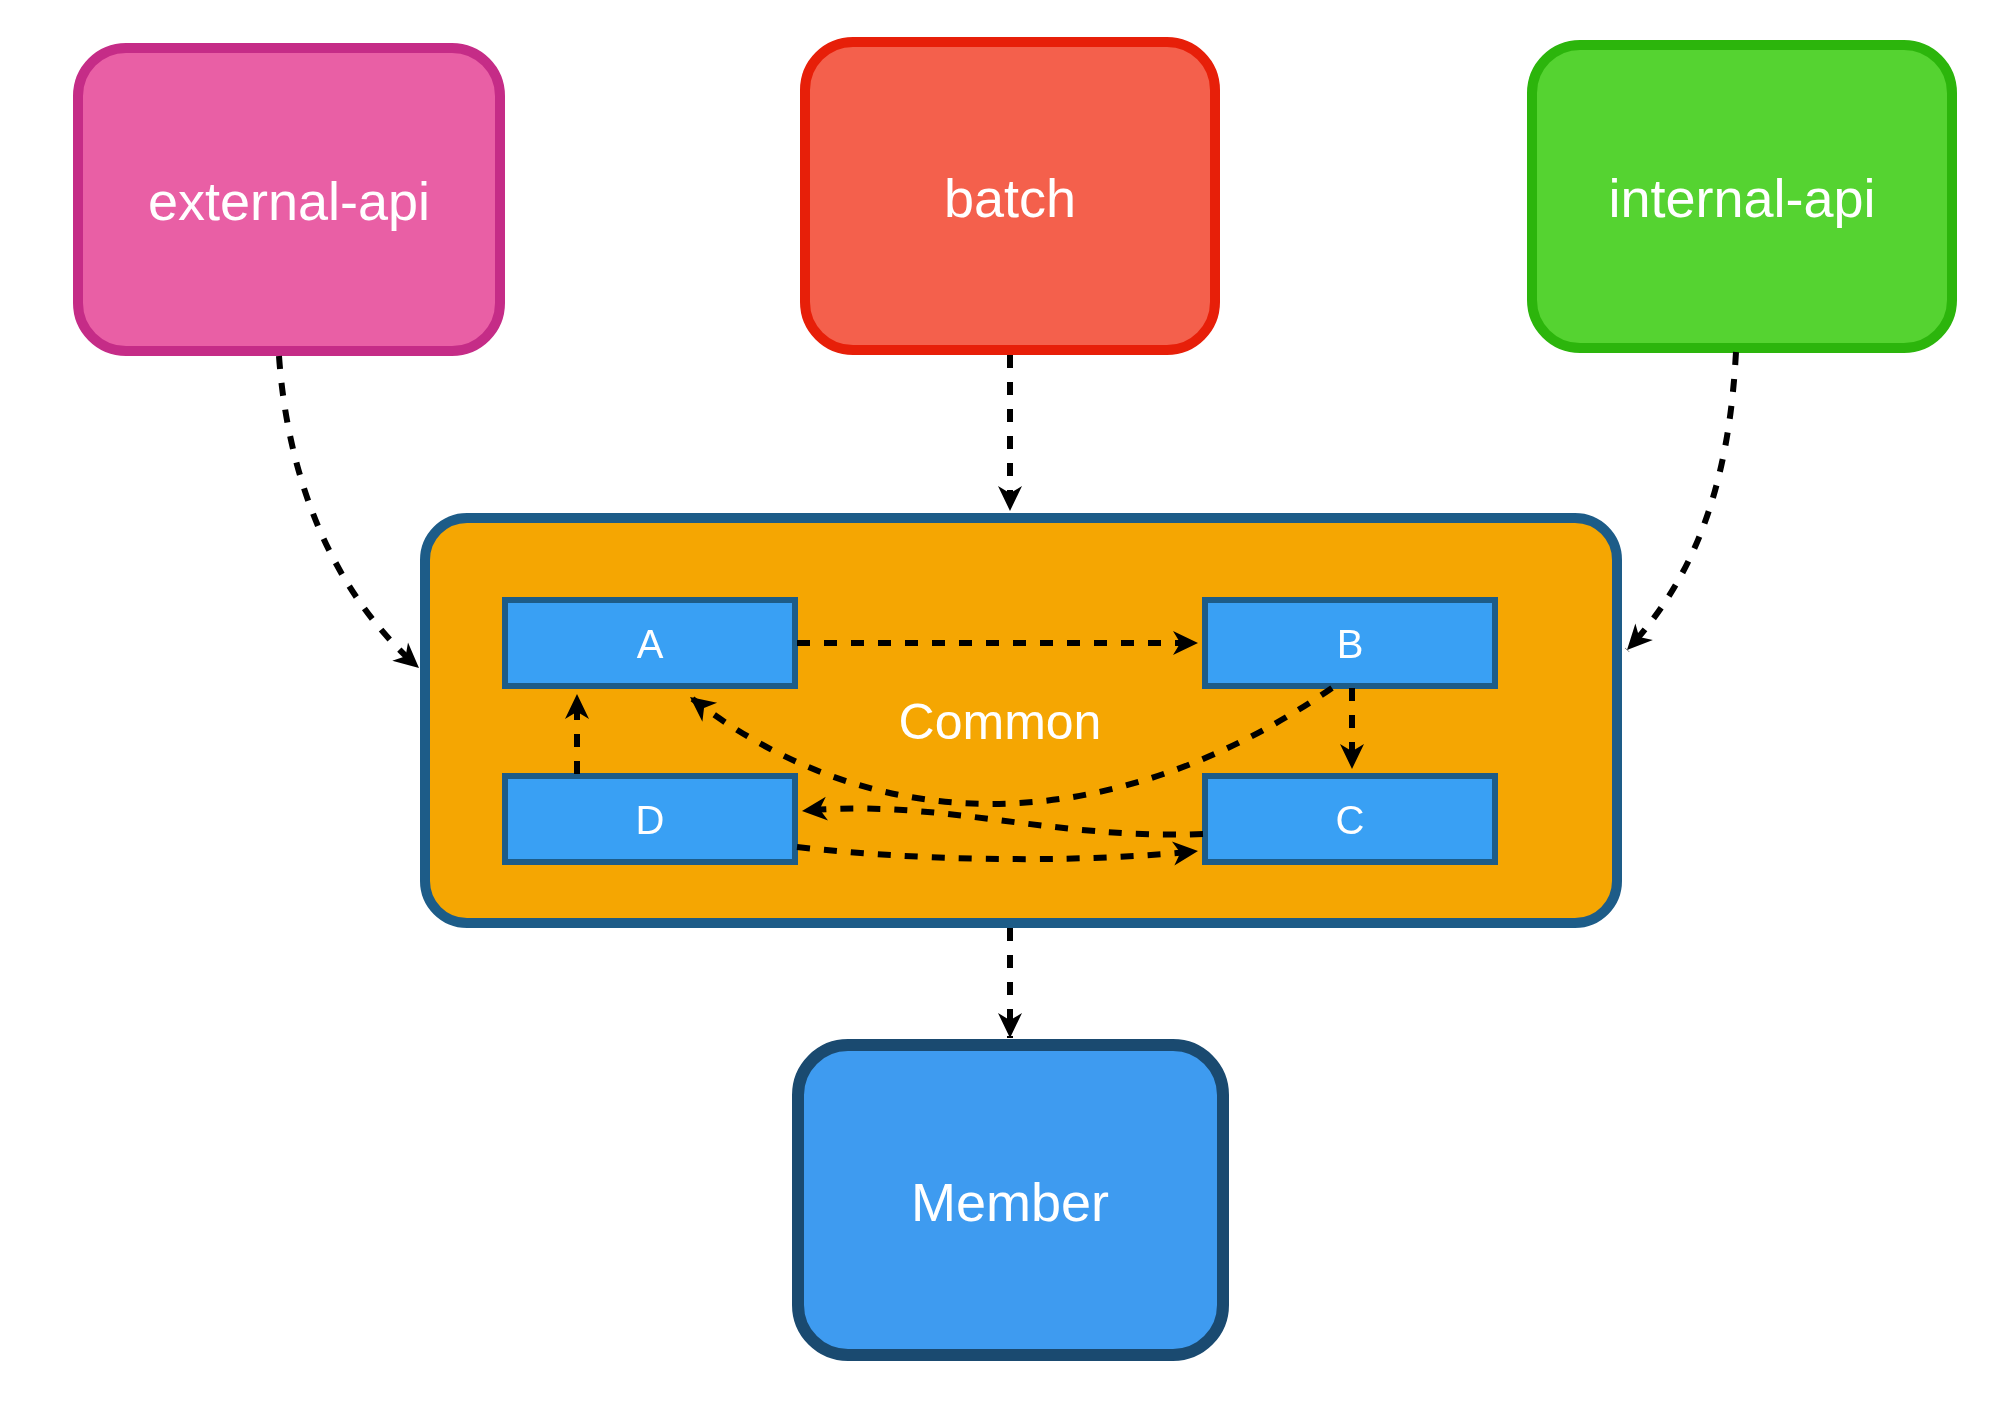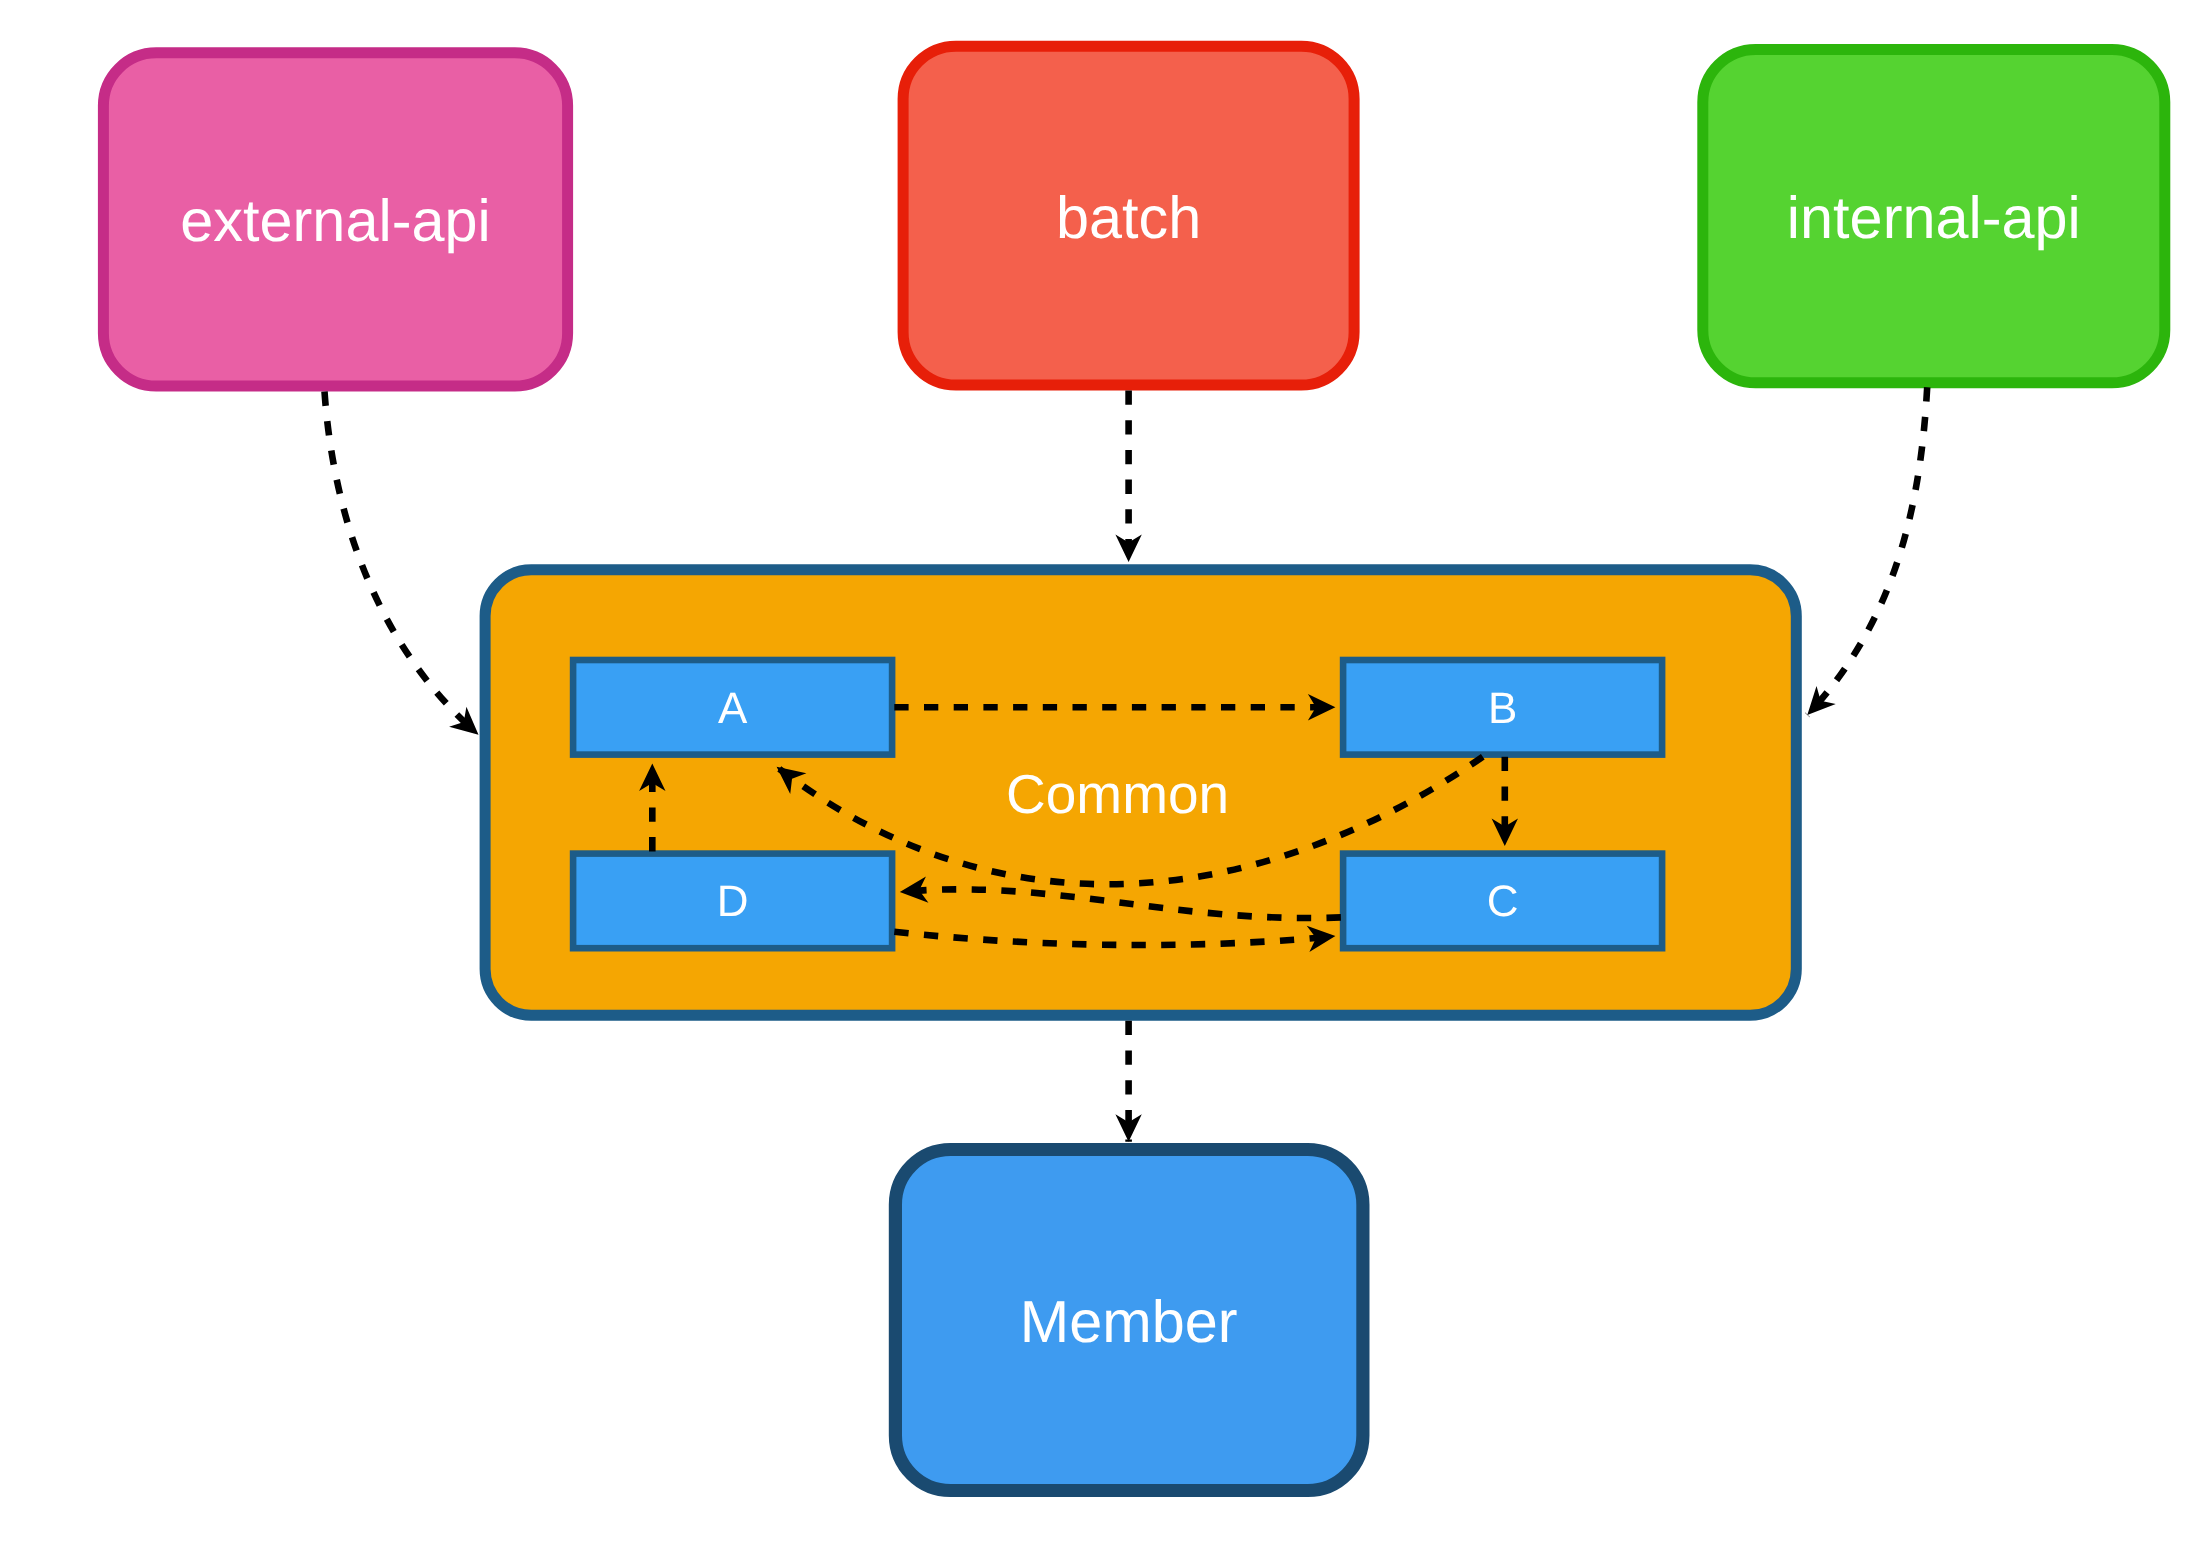--- a/index.html
+++ b/index.html
@@ -1,16 +1,16 @@
 <!DOCTYPE html>
 <html><head>
 <meta charset="utf-8">
 <style>
   html,body{margin:0;padding:0;background:#ffffff;}
-  .stage{width:1644px;height:1409px;position:relative;background:#ffffff;margin-left:16px;}
+  .stage{width:1644px;height:1409px;position:relative;background:#ffffff;}
   svg{display:block;}
   .node-label{font-family:"Liberation Sans",sans-serif;fill:#ffffff;text-anchor:middle;dominant-baseline:central;}
   .lbl-lg{font-size:54px;}
   .lbl-md{font-size:50px;}
   .lbl-sm{font-size:40px;}
   .outer-rect{stroke-width:10;}
   .common-rect{stroke-width:10;}
   .inner-rect{stroke-width:6;}
   .member-rect{stroke-width:12;}
   .edge{fill:none;stroke-width:6;stroke-dasharray:13 14;marker-end:url(#arrowhead);}

